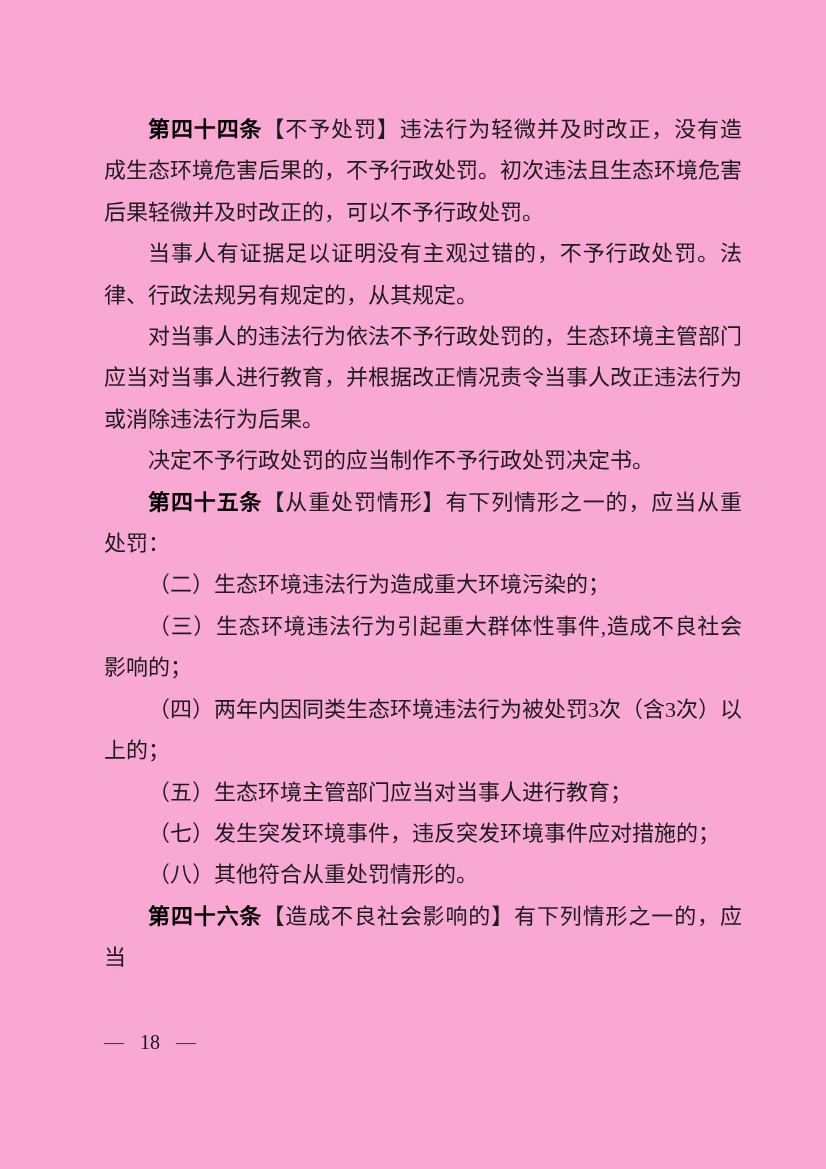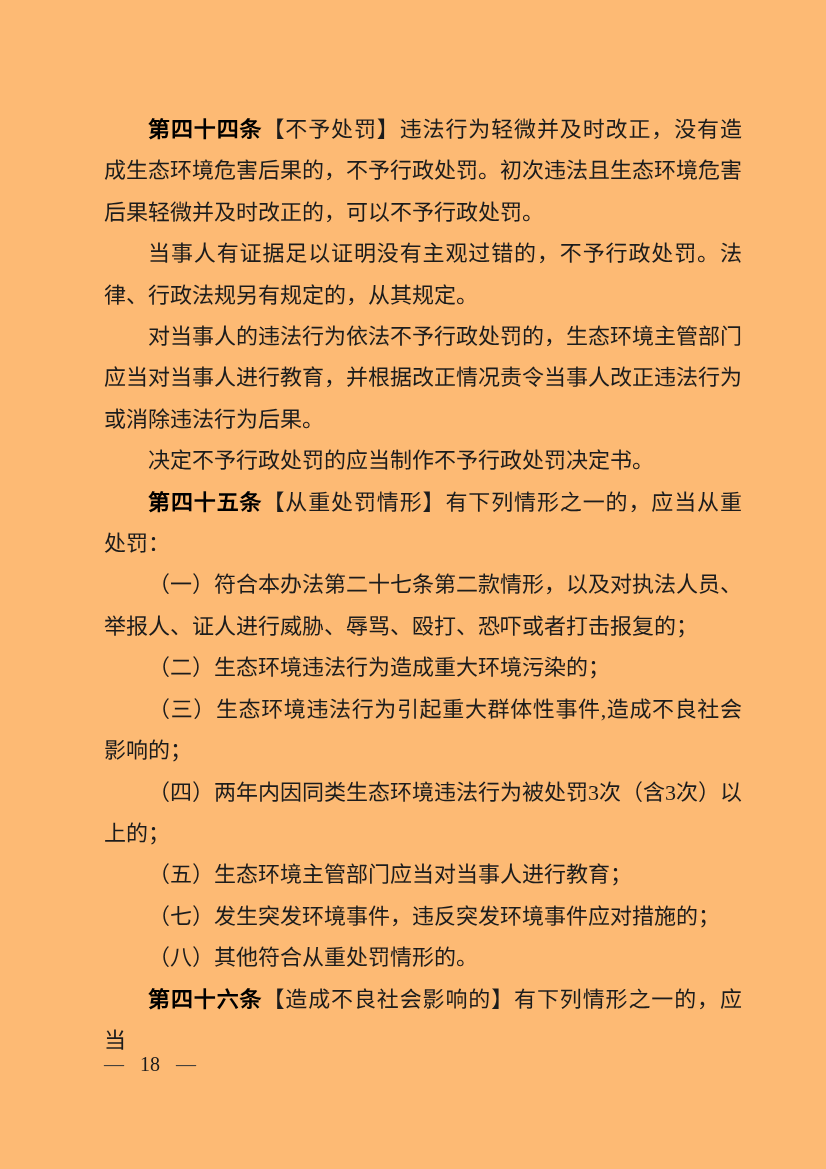--- a/index.html
+++ b/index.html
@@ -5,21 +5,21 @@
 <style>
   html, body {
     margin: 0;
     padding: 0;
     background: #ffffff;
   }
   .page {
     position: relative;
     width: 826px;
     height: 1169px;
-    background: #fdba74;
+    background: #f9a8d4;
     overflow: hidden;
     font-family: "Liberation Serif", "DejaVu Serif", serif;
     color: #1c1c1c;
   }
   .content {
     position: absolute;
     left: 104px;
     top: 109px;
     width: 638px;
   }
@@ -36,21 +36,21 @@
   .art-num {
     font-weight: 700;
     color: #000000;
   }
   .art-title {
     font-weight: 400;
   }
   .footer {
     position: absolute;
     left: 104px;
-    top: 1050px;
+    top: 1028px;
     font-size: 20px;
     line-height: 28px;
     color: #2a2a2a;
     letter-spacing: 0;
   }
   .footer .dash {
     color: #3a3a3a;
   }
   .footer .pgnum {
     display: inline-block;
@@ -62,21 +62,20 @@
 <body>
 
 <div class="page">
 
   <div class="content" id="doc-content">
       <p class="para"><span class="art-num">第四十四条</span><span class="art-title">【不予处罚】</span><span>违法行为轻微并及时改正，没有造成生态环境危害后果的，不予行政处罚。初次违法且生态环境危害后果轻微并及时改正的，可以不予行政处罚。</span></p>
       <p class="para"><span>当事人有证据足以证明没有主观过错的，不予行政处罚。法律、行政法规另有规定的，从其规定。</span></p>
       <p class="para"><span>对当事人的违法行为依法不予行政处罚的，生态环境主管部门应当对当事人进行教育，并根据改正情况责令当事人改正违法行为或消除违法行为后果。</span></p>
       <p class="para"><span>决定不予行政处罚的应当制作不予行政处罚决定书。</span></p>
       <p class="para"><span class="art-num">第四十五条</span><span class="art-title">【从重处罚情形】</span><span>有下列情形之一的，应当从重处罚：</span></p>
-      <p class="para"><span>（一）符合本办法第二十七条第二款情形，以及对执法人员、举报人、证人进行威胁、辱骂、殴打、恐吓或者打击报复的；</span></p>
       <p class="para"><span>（二）生态环境违法行为造成重大环境污染的；</span></p>
       <p class="para"><span>（三）生态环境违法行为引起重大群体性事件,造成不良社会影响的；</span></p>
       <p class="para"><span>（四）两年内因同类生态环境违法行为被处罚3次（含3次）以上的；</span></p>
       <p class="para"><span>（五）生态环境主管部门应当对当事人进行教育；</span></p>
       <p class="para"><span>（七）发生突发环境事件，违反突发环境事件应对措施的；</span></p>
       <p class="para"><span>（八）其他符合从重处罚情形的。</span></p>
       <p class="para"><span class="art-num">第四十六条</span><span class="art-title">【造成不良社会影响的】</span><span>有下列情形之一的，应当</span></p>
     </div>
 
   <div class="footer">

